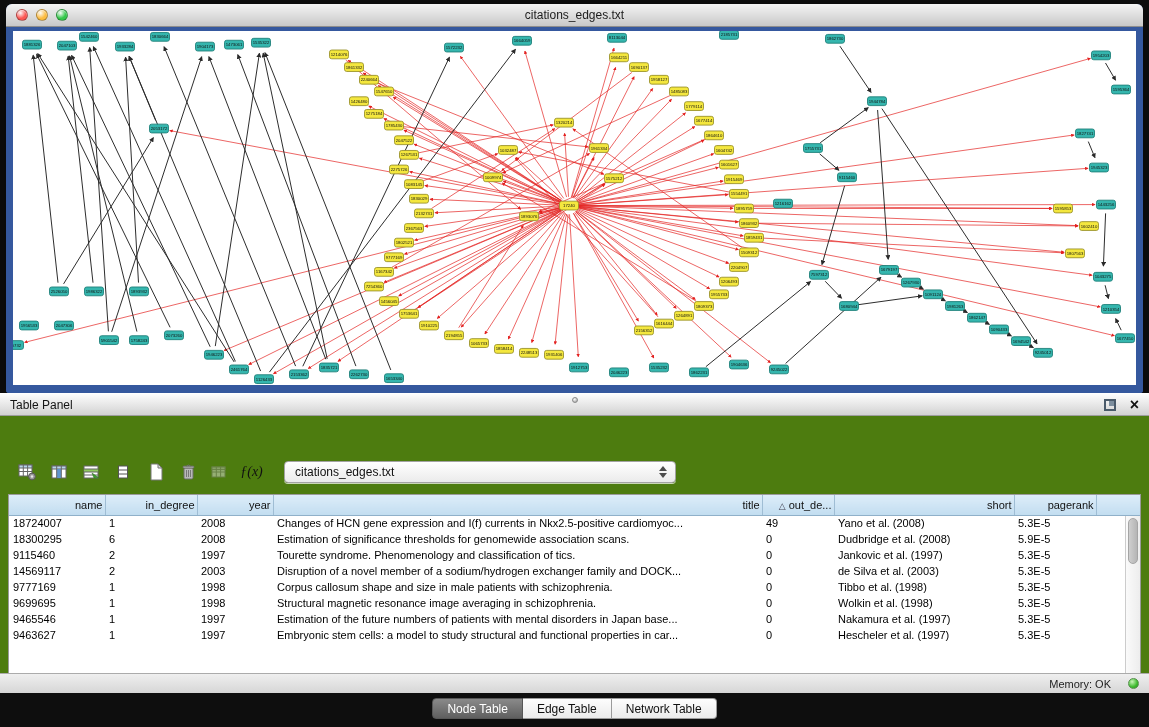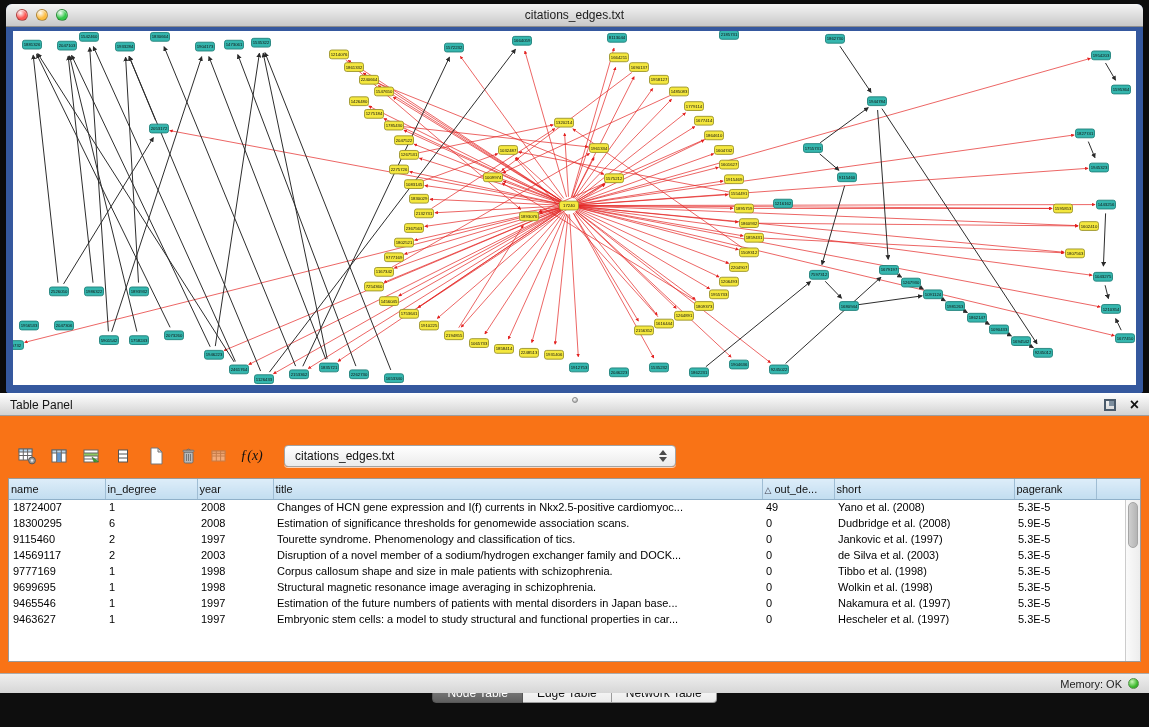--- a/index.html
+++ b/index.html
@@ -26,55 +26,55 @@
            box-shadow:inset 0 1px 1px rgba(255,255,255,.6); }
   .canvas-frame {
     position:absolute; top:23px; left:0; right:0; bottom:0;
     padding:4px 7px 8px 7px; box-sizing:border-box; background:#35589e;
     border-radius:0 0 3px 3px;
   }
   .net-canvas { width:100%; height:100%; background:#ffffff; position:relative; overflow:hidden; }
   .net-canvas svg { display:block; width:100%; height:100%; }
 
   
-  .bottom-panel { position:absolute; left:0; top:393px; width:1149px; height:300px; background:#f97316; }
+  .bottom-panel { position:absolute; left:0; top:393px; width:1149px; height:300px; background:#4d7c0f; }
   .panel-header {
     height:23px; background:linear-gradient(#fdfdfd,#d2d2d2);
     border-top:1px solid #ffffff; border-bottom:1px solid #9d9d9d;
     display:flex; align-items:center; padding:0 10px; position:relative; box-sizing:border-box;
   }
   .panel-title { font-size:12px; color:#141414; }
   .splitter-dot { position:absolute; left:50%; top:3px; width:6px; height:6px; margin-left:-3px;
     border-radius:50%; background:radial-gradient(circle at 35% 30%, #fff, #9a9a9a); border:1px solid #8a8a8a; box-sizing:border-box; }
   .header-actions { margin-left:auto; display:flex; gap:14px; align-items:center; }
   .float-icon { width:12px; height:12px; border:2px solid #4a5a6a; box-sizing:border-box;
     background:linear-gradient(#7d8e9e,#7d8e9e) right 0px top 0px / 5px 5px no-repeat; }
   .icon-x { font-size:16px; font-weight:bold; color:#111; line-height:12px; cursor:default; }
 
   .panel-body { padding:26px 8px 0 8px; }
 
-  .toolbar { display:flex; align-items:center; height:28px; margin:0 0 8px 6px; }
+  .toolbar { display:flex; align-items:center; height:28px; margin:16px 0 8px 6px; }
   .tb-icon { width:27px; height:26px; display:flex; align-items:center; justify-content:center; margin-right:5px; }
   .fx { font-family:"Liberation Serif", serif; font-style:italic; font-size:14px; color:#111; }
   .dropdown {
     margin-left:14px; width:392px; height:22px; box-sizing:border-box;
     background:linear-gradient(#ffffff,#ebebeb); border:1px solid #a3a3a3; border-radius:4px;
     display:flex; align-items:center; padding:0 6px 0 10px; font-size:12px; color:#111;
     box-shadow:0 1px 0 rgba(255,255,255,.7);
   }
   .dd-arrows { margin-left:auto; display:flex; flex-direction:column; align-items:center; gap:2px; padding-right:2px; }
   .dd-arrows .up { width:0; height:0; border-left:4px solid transparent; border-right:4px solid transparent; border-bottom:5px solid #4c4c4c; }
   .dd-arrows .down { width:0; height:0; border-left:4px solid transparent; border-right:4px solid transparent; border-top:5px solid #4c4c4c; }
 
   .table-wrap { position:relative; border:1px solid #9a9a9a; background:#fff; height:182px; overflow:hidden; }
   table { border-collapse:collapse; table-layout:fixed; width:100%; }
   thead th {
     height:20px; background:linear-gradient(#ddedf9,#c2ddf0);
     border-right:1px solid #9fbdd4; border-bottom:1px solid #8fb0c9;
-    font-size:11px; font-weight:normal; color:#111; text-align:left;
+    font-size:11px; font-weight:normal; color:#111; text-align:right;
     overflow:hidden; white-space:nowrap; padding:0 2px; box-sizing:border-box;
   }
   thead th.filler { border-right:none; }
   .sort-glyph { font-size:9px; color:#445; margin-right:3px; }
   tbody td {
     height:16px; font-size:11px; padding:0 4px; white-space:nowrap; overflow:hidden;
     color:#000; box-sizing:border-box;
   }
   tbody td.center { }
   .vscroll { position:absolute; top:21px; right:0; bottom:0; width:15px;
@@ -88,21 +88,21 @@
     background:linear-gradient(#fdfdfd,#ebebeb); border:1px solid #9b9b9b; border-left:none;
     box-sizing:border-box;
   }
   .tab:first-child { border-left:1px solid #9b9b9b; border-radius:4px 0 0 4px; }
   .tab:last-child { border-radius:0 4px 4px 0; }
   .tab.active { background:linear-gradient(#8a8a8a,#5f5f5f); color:#fff; border-color:#565656; }
 
   .status-bar {
     position:absolute; left:0; bottom:0; width:100%; height:20px; box-sizing:border-box;
     background:linear-gradient(#efefef,#d6d6d6); border-top:1px solid #ababab;
-    display:flex; align-items:center; justify-content:flex-end; gap:6px; padding-right:10px;
+    display:flex; align-items:center; justify-content:flex-end; gap:17px; padding-right:10px;
   }
   .memory-label { font-size:11px; color:#1e1e1e; }
   .memory-dot { width:11px; height:11px; border-radius:50%; border:1px solid #56904c; box-sizing:border-box; }
 </style>
 </head>
 <body>
 
 <div class="net-window">
   <div class="titlebar">
     <div class="lights" id="lights">

